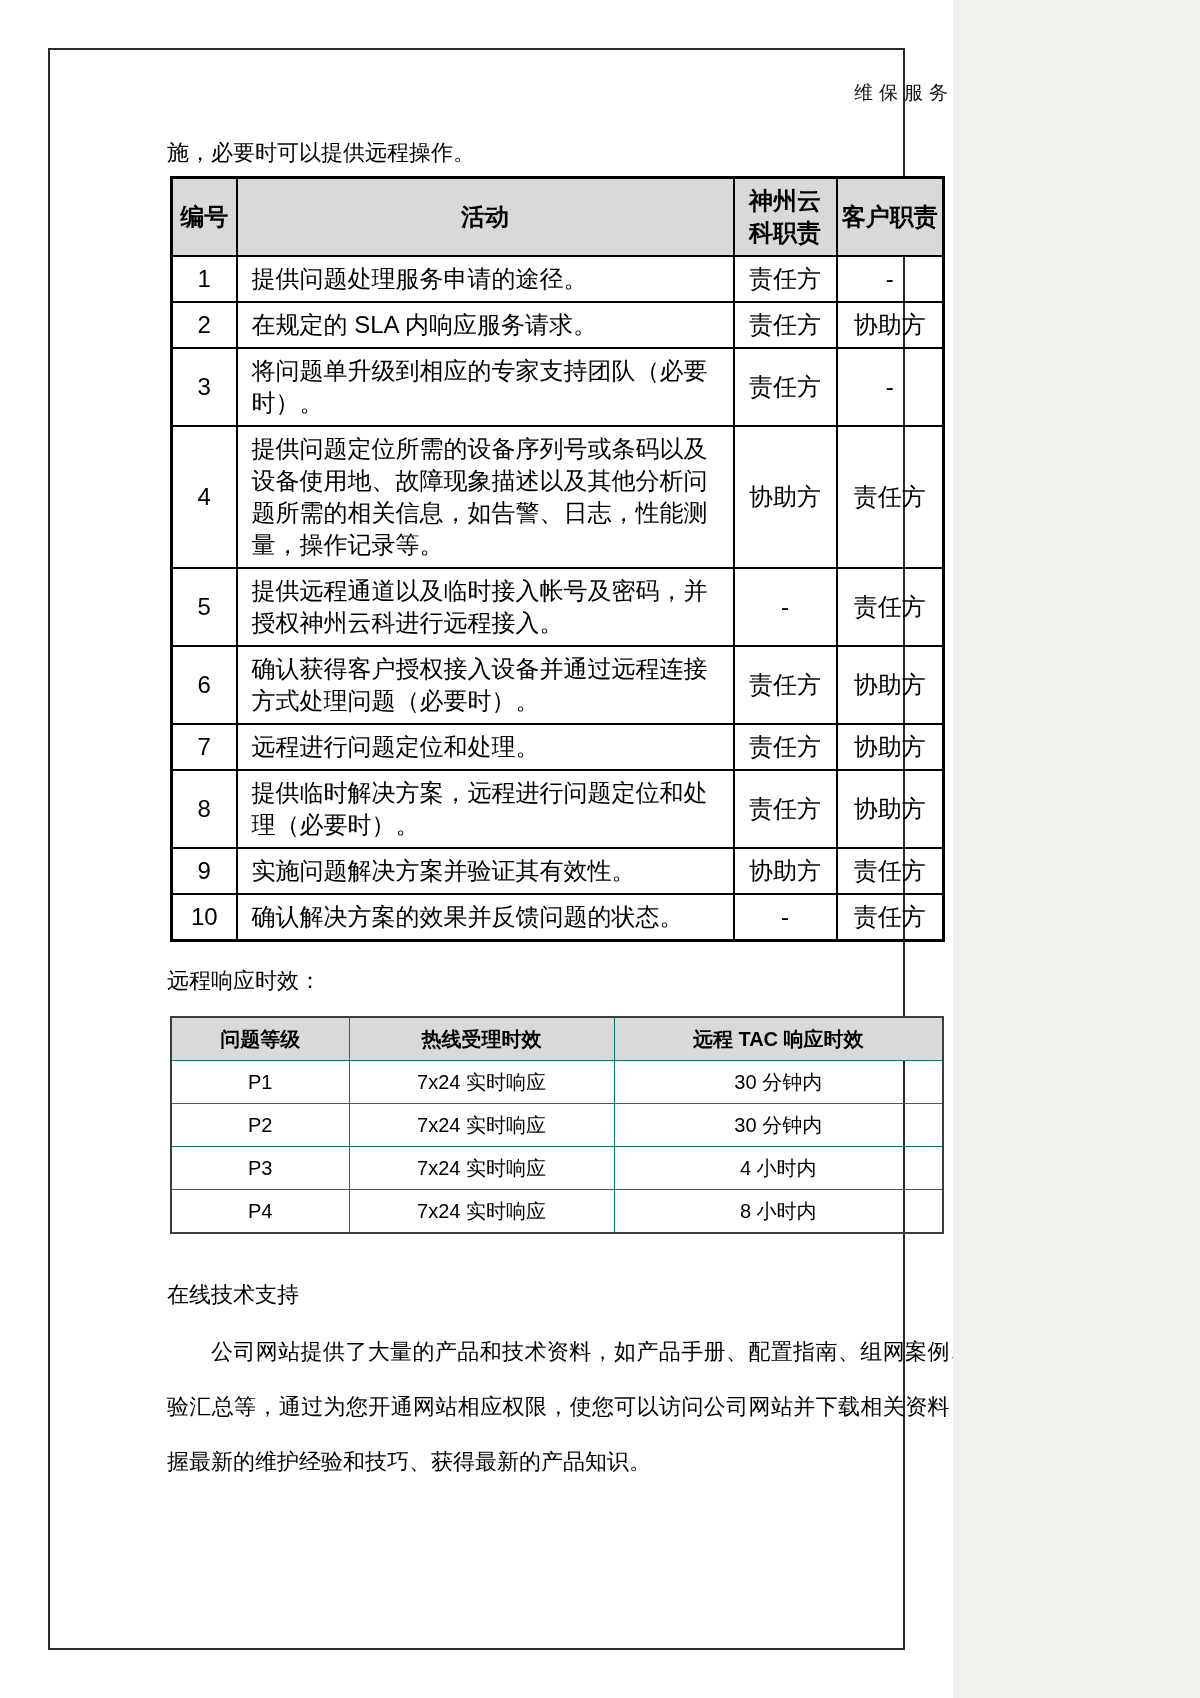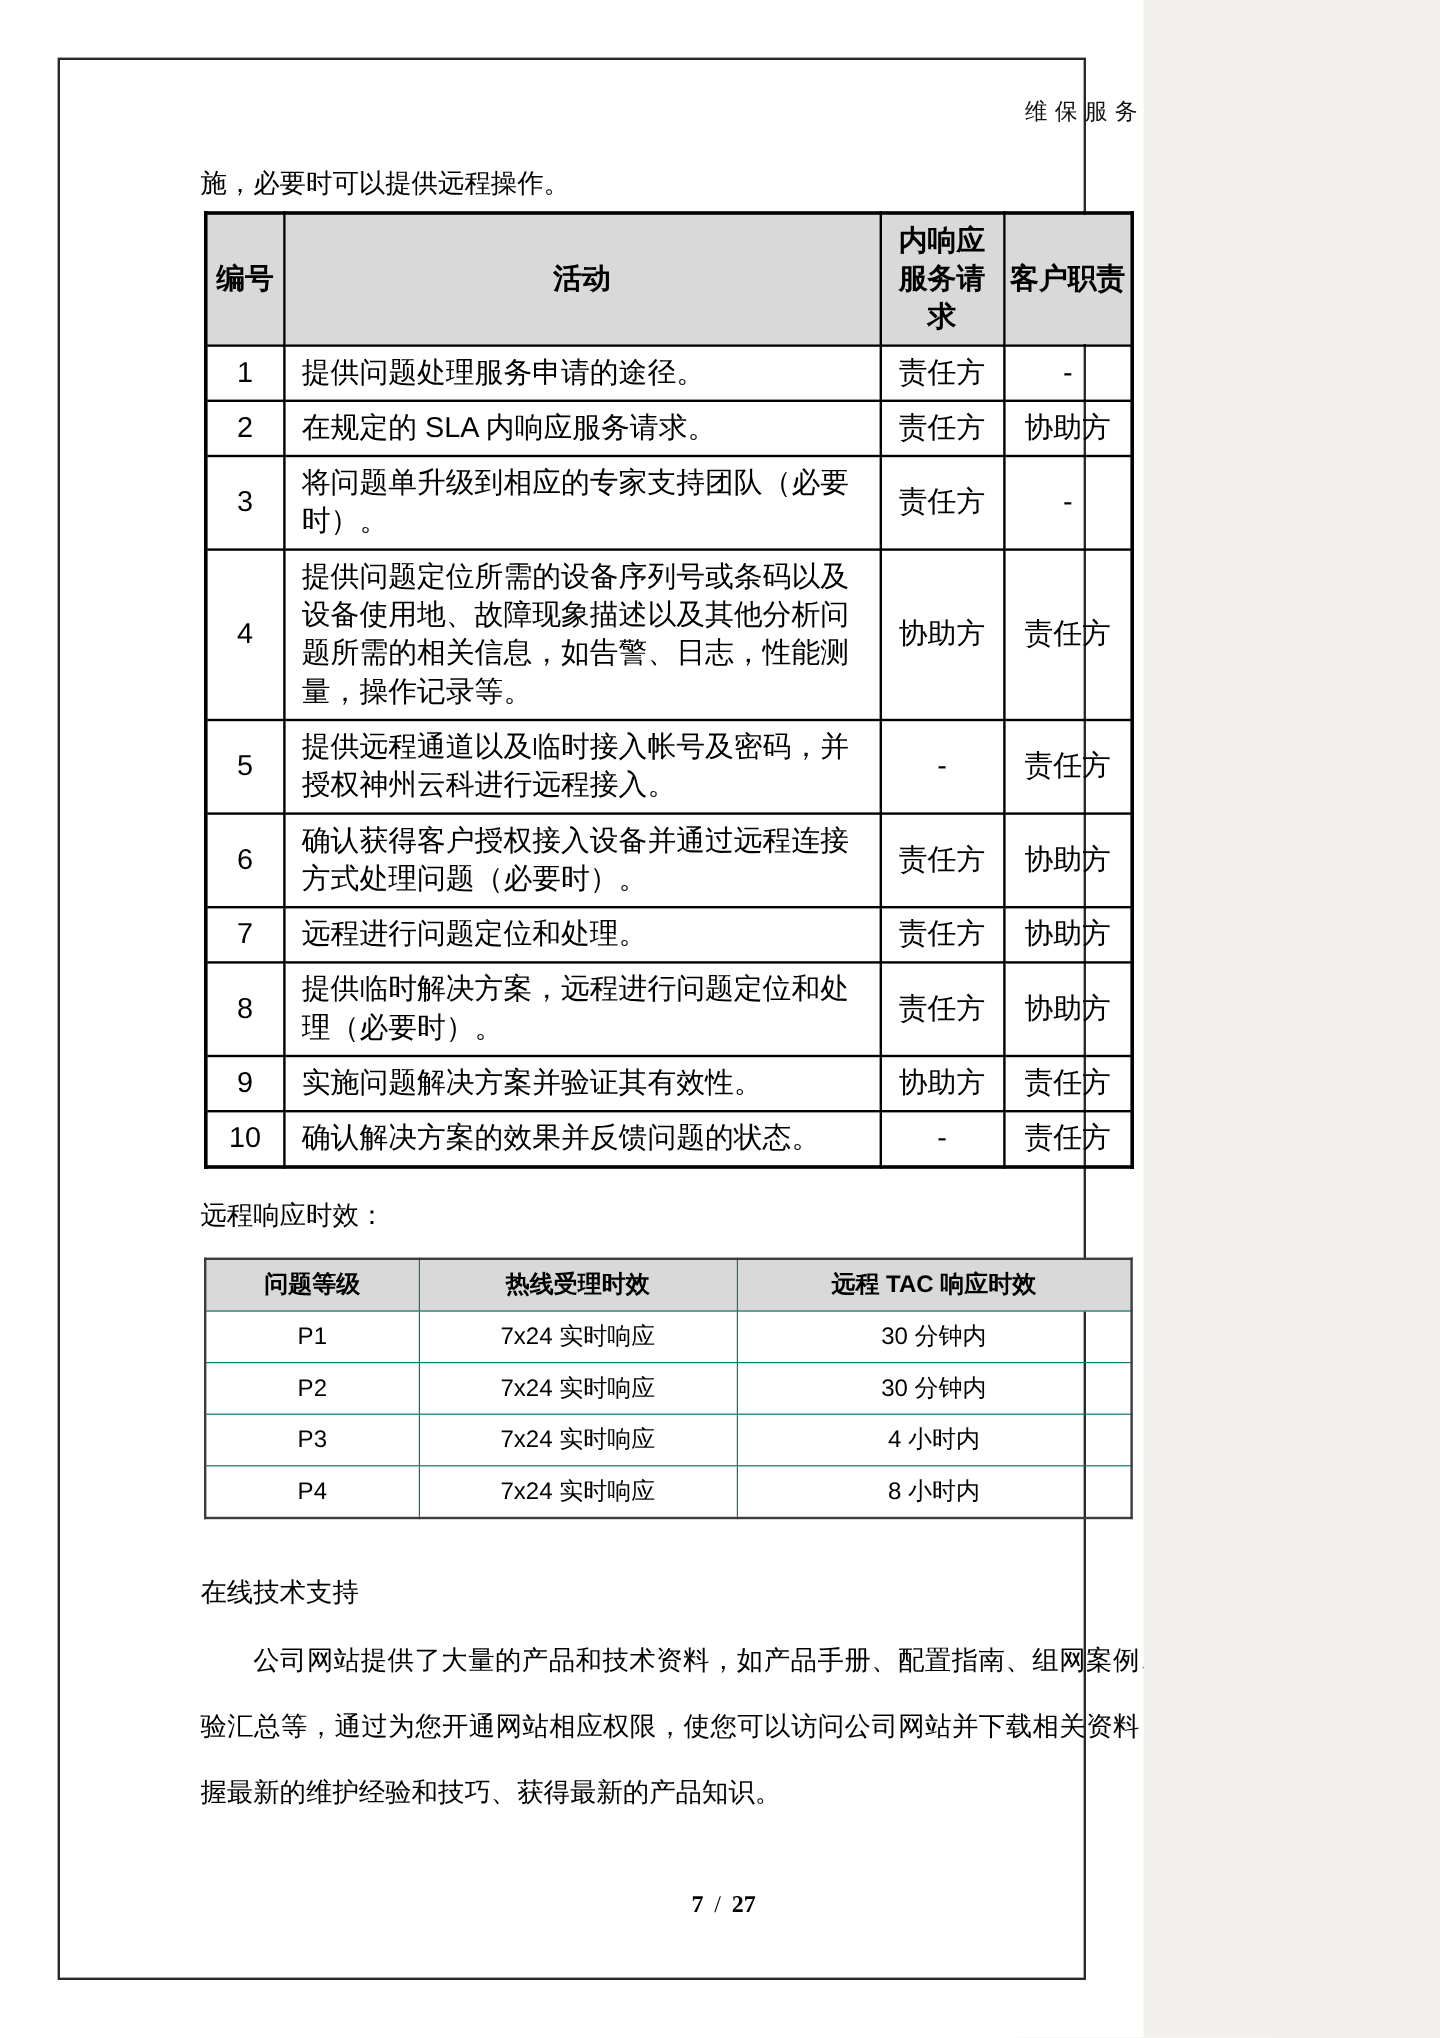--- a/index.html
+++ b/index.html
@@ -136,21 +136,21 @@
       <colgroup>
         <col style="width:65px">
           <col style="width:497px">
           <col style="width:103px">
           <col style="width:107px">
       </colgroup>
       <tbody>
           <tr>
         <th>编号</th>
         <th>活动</th>
-        <th>内响应服务请求</th>
+        <th>神州云科职责</th>
         <th>客户职责</th>
       </tr>
       <tr>
         <td>1</td>
         <td class="activity">提供问题处理服务申请的途径。</td>
         <td>责任方</td>
         <td>-</td>
       </tr>
       <tr>
         <td>2</td>
@@ -245,16 +245,13 @@
       </tr>
     </tbody>
       </table>
 
     <div class="support-title">在线技术支持</div>
 
     <div class="para">公司网站提供了大量的产品和技术资料，如产品手册、配置指南、组网案例、维护经验汇总等，通过为您开通网站相应权限，使您可以访问公司网站并下载相关资料，及时掌握最新的维护经验和技巧、获得最新的产品知识。</div>
 
   </div>
 
-  <div class="footer">
-    <span class="num">7</span><span class="sep">/</span><span class="num">27</span>
-  </div>
 </div>
 
 </body></html>

